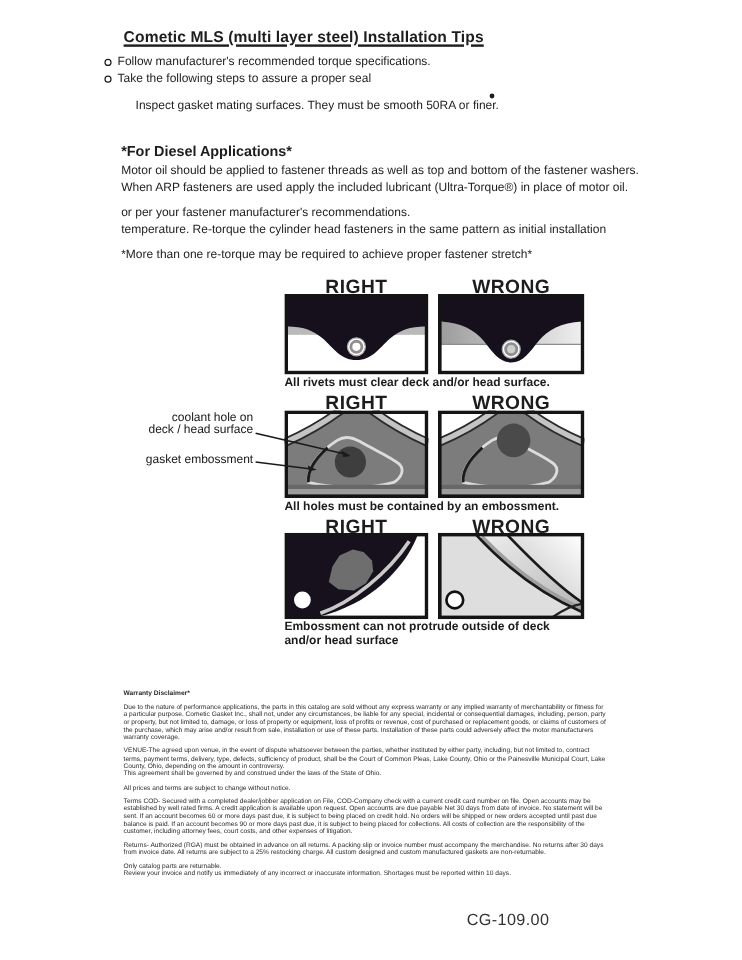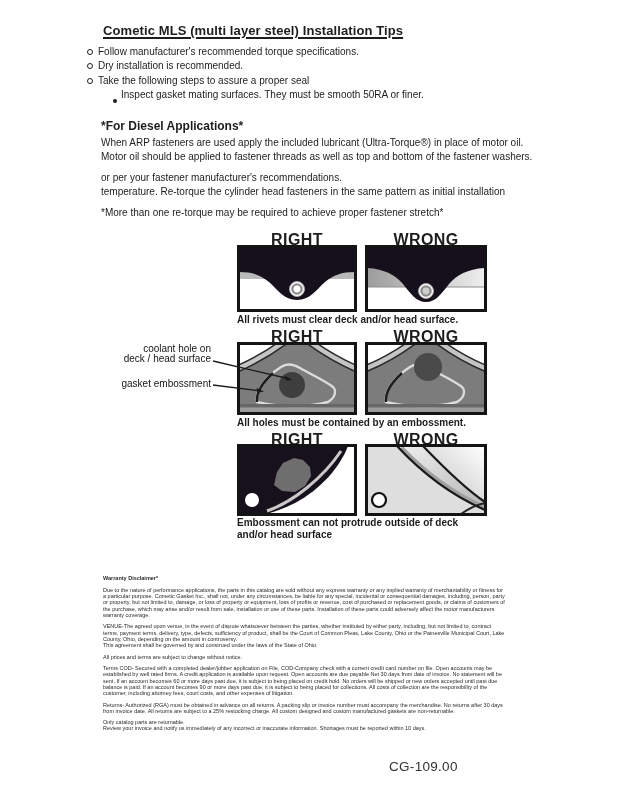--- a/index.html
+++ b/index.html
@@ -10,21 +10,21 @@
   .nowrap{white-space:nowrap;}
 
   .title{left:103px;top:23px;font-size:13px;font-weight:bold;
          text-decoration:underline;text-decoration-thickness:1.5px;
          text-underline-offset:2px;letter-spacing:.1px;}
 
   .bullets{left:87px;top:45px;font-size:10px;line-height:14.4px;}
   .b-row{display:flex;align-items:flex-start;}
   .b-dot{width:4px;height:4px;border:1px solid #1d1d1d;border-radius:50%;
          margin:4px 5px 0 0;flex:0 0 auto;}
-  .sb-row{display:flex;align-items:flex-end;margin-left:26px;}
+  .sb-row{display:flex;align-items:flex-end;margin-left:26px;flex-direction:column;}
   .sb-dot{width:4px;height:4px;background:#1d1d1d;border-radius:50%;
           margin:4.5px 4px 0 0;flex:0 0 auto;}
 
   .h2{left:101px;top:119px;font-size:12px;font-weight:bold;}
   .para{left:101px;font-size:10px;line-height:14.4px;}
   .p1{top:136px;} .p2{top:171px;} .note{top:206px;}
 
   .figlabel{font-size:16px;font-weight:bold;letter-spacing:.4px;text-align:center;}
   .caption{font-size:10px;font-weight:bold;line-height:12px;}
   .panel{position:absolute;}
@@ -42,39 +42,35 @@
 </style>
 </head>
 <body>
 
 <div class="abs title nowrap">Cometic MLS (multi layer steel) Installation Tips</div>
 
 <div class="abs bullets">
   <div class="b-row">
     <span class="b-dot"></span>
     <span class="nowrap">Follow manufacturer's recommended torque specifications.</span>
-  </div>
-  <div class="b-row">
-    <span class="b-dot"></span>
-    <span class="nowrap">Dry installation is recommended.</span>
   </div>
   <div class="b-row">
     <span class="b-dot"></span>
     <span class="nowrap">Take the following steps to assure a proper seal</span>
   </div>
   <div class="sb-row">
     <span class="sb-dot"></span>
     <span class="nowrap">Inspect gasket mating surfaces.  They must be smooth 50RA or finer.</span>
   </div>
 </div>
 
 <div class="abs h2 nowrap">*For Diesel Applications*</div>
 <div class="abs para p1">
+  <div class="nowrap">Motor oil should be applied to fastener threads as well as top and bottom of the fastener washers.</div>
   <div class="nowrap">When ARP fasteners are used apply the included lubricant (Ultra-Torque®) in place of motor oil.</div>
-  <div class="nowrap">Motor oil should be applied to fastener threads as well as top and bottom of the fastener washers.</div>
 </div>
 <div class="abs para p2">
   <div class="nowrap">or per your fastener manufacturer's recommendations.</div>
   <div class="nowrap">temperature. Re-torque the cylinder head fasteners in the same pattern as initial installation</div>
 </div>
 <div class="abs para note nowrap">*More than one re-torque may be required to achieve proper fastener stretch*</div>
 
 <div class="abs figlabel" style="left:237px;top:231px;width:120px;">RIGHT</div>
 <div class="abs figlabel" style="left:365px;top:231px;width:122px;">WRONG</div>
 

